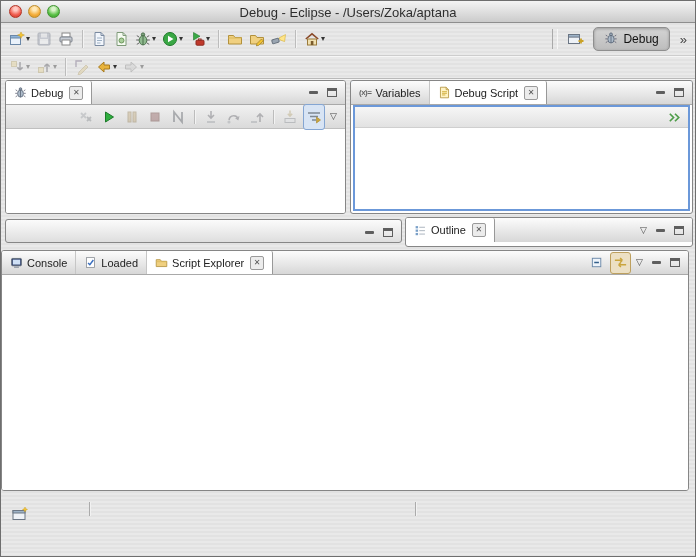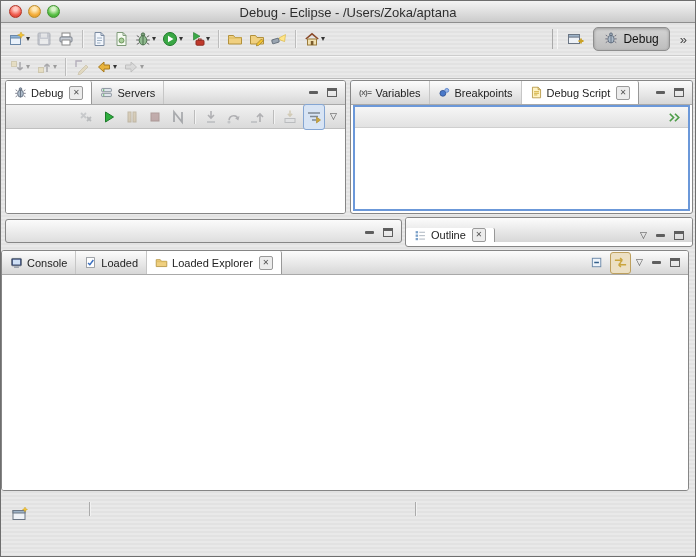--- a/index.html
+++ b/index.html
@@ -290,31 +290,20 @@
               <svg width="13" height="13" viewBox="0 0 16 16">
                 <path d="M4 6L2 4.7M4 9H1.5M4 12l-2 1.3M12 6l2-1.3M12 9h2.5M12 12l2 1.3" stroke="#667" stroke-width="1"></path>
                 <circle cx="8" cy="3.8" r="1.6" fill="#9aa8b8" stroke="#5c6878"></circle>
                 <ellipse cx="8" cy="9.3" rx="3.6" ry="4.4" fill="#aebccb" stroke="#5c6878"></ellipse>
                 <line x1="8" y1="4.9" x2="8" y2="13.7" stroke="#5c6878"></line>
               </svg>
             </span>
           <span>Debug</span>
           <span class="closebox">✕</span>
         </div>
-        <div class="tab">
-          <span class="ticon">
-              <svg width="13" height="13" viewBox="0 0 16 16">
-                <rect x="2" y="3" width="12" height="4" rx="1" fill="#dfe5ec" stroke="#78828e"></rect>
-                <rect x="2" y="9" width="12" height="4" rx="1" fill="#dfe5ec" stroke="#78828e"></rect>
-                <circle cx="4.5" cy="5" r="1" fill="#59b159"></circle>
-                <circle cx="4.5" cy="11" r="1" fill="#59b159"></circle>
-              </svg>
-            </span>
-          <span>Servers</span>
-        </div>
       </div>
       <div class="hbtns">
         <span class="winbtn">
             <span class="min-glyph"></span>
           </span>
         <span class="winbtn">
             <span class="max-glyph"></span>
           </span>
       </div>
     </div>
@@ -383,29 +372,20 @@
     </div>
     <div style="height:84px;background:#fff;"></div>
   </div>
 
   <div class="panel focus" style="left:349px;top:79px;width:343px;height:134px;">
     <div class="phead">
       <div class="tabs">
         <div class="tab">
           <span class="varicon">(x)=</span>
           <span>Variables</span>
-        </div>
-        <div class="tab">
-          <span class="ticon">
-              <svg width="13" height="13" viewBox="0 0 16 16">
-                <circle cx="6" cy="9" r="3.6" fill="#4a79c9" stroke="#2d4f8e"></circle>
-                <circle cx="10.8" cy="5.4" r="2.4" fill="#9db9e8" stroke="#4a79c9"></circle>
-              </svg>
-            </span>
-          <span>Breakpoints</span>
         </div>
         <div class="tab active">
           <span class="ticon">
               <svg width="13" height="13" viewBox="0 0 16 16">
                 <path d="M3 1.5h7l3 3v10H3z" fill="#fff3c4" stroke="#b2913c"></path>
                 <path d="M10 1.5v3h3" fill="none" stroke="#b2913c"></path>
                 <path d="M5 7h6M5 9h6M5 11h4" stroke="#c9a227"></path>
               </svg>
             </span>
           <span>Debug Script</span>
@@ -440,21 +420,21 @@
             <span class="min-glyph"></span>
           </span>
         <span class="winbtn">
             <span class="max-glyph"></span>
           </span>
       </div>
     </div>
   </div>
 
   <div class="panel" style="left:404px;top:216px;width:288px;height:30px;">
-    <div class="phead" style="border-bottom:none;align-items:flex-end;">
+    <div class="phead" style="border-bottom:none;">
       <div class="tabs">
         <div class="tab active">
           <span class="ticon">
               <svg width="13" height="13" viewBox="0 0 16 16">
                 <rect x="2" y="2.6" width="3" height="2.8" fill="#7aa0c8"></rect>
                 <rect x="2" y="6.8" width="3" height="2.8" fill="#7aa0c8"></rect>
                 <rect x="2" y="11" width="3" height="2.8" fill="#7aa0c8"></rect>
                 <path d="M6.5 4h7M6.5 8.2h7M6.5 12.4h7" stroke="#9aa5b1"></path>
               </svg>
             </span>
@@ -496,21 +476,21 @@
             </span>
           <span>Loaded</span>
         </div>
         <div class="tab active">
           <span class="ticon">
               <svg width="13" height="13" viewBox="0 0 16 16">
                 <path d="M1.5 4.5h5l1.5 2h6.5v6.5h-13z" fill="#f0d080" stroke="#b2913c"></path>
                 <path d="M1.5 7h13" stroke="#d9b95c"></path>
               </svg>
             </span>
-          <span>Loaded Explorer</span>
+          <span>Script Explorer</span>
           <span class="closebox">✕</span>
         </div>
       </div>
       <div class="hbtns">
         <span class="tbtn" style="height:20px">
             <svg width="15" height="15" viewBox="0 0 16 16">
               <rect x="2.5" y="3.5" width="9" height="9" fill="#eef4fb" stroke="#6b88a8"></rect>
               <line x1="4.5" y1="8" x2="9.5" y2="8" stroke="#335f8a" stroke-width="1.6"></line>
             </svg>
           </span>

